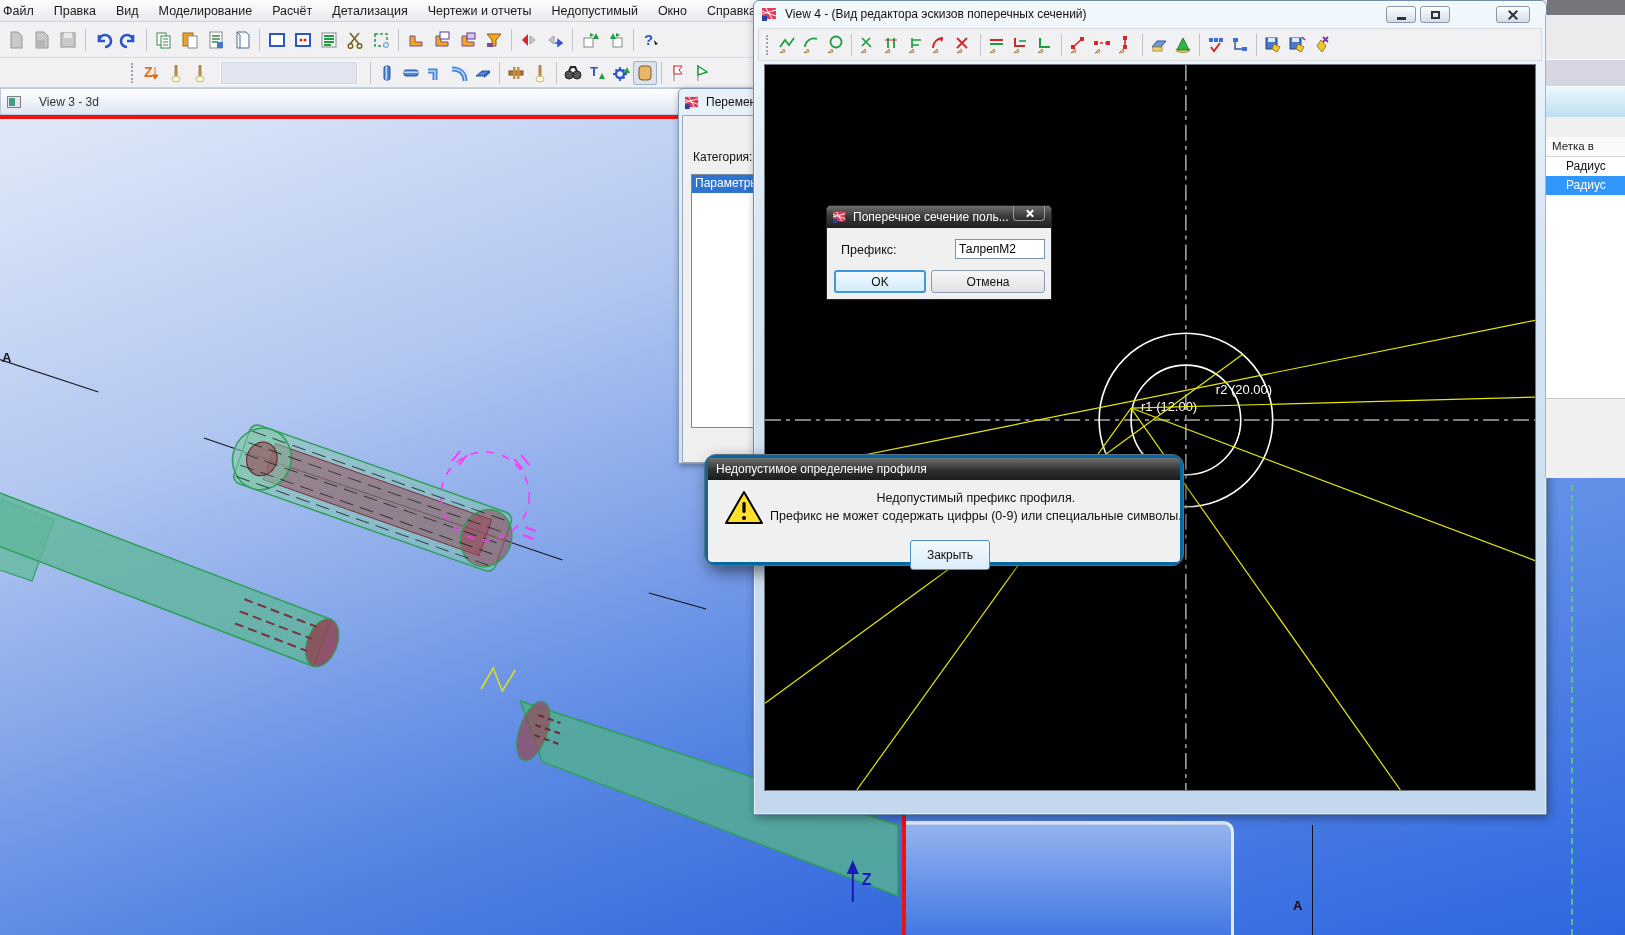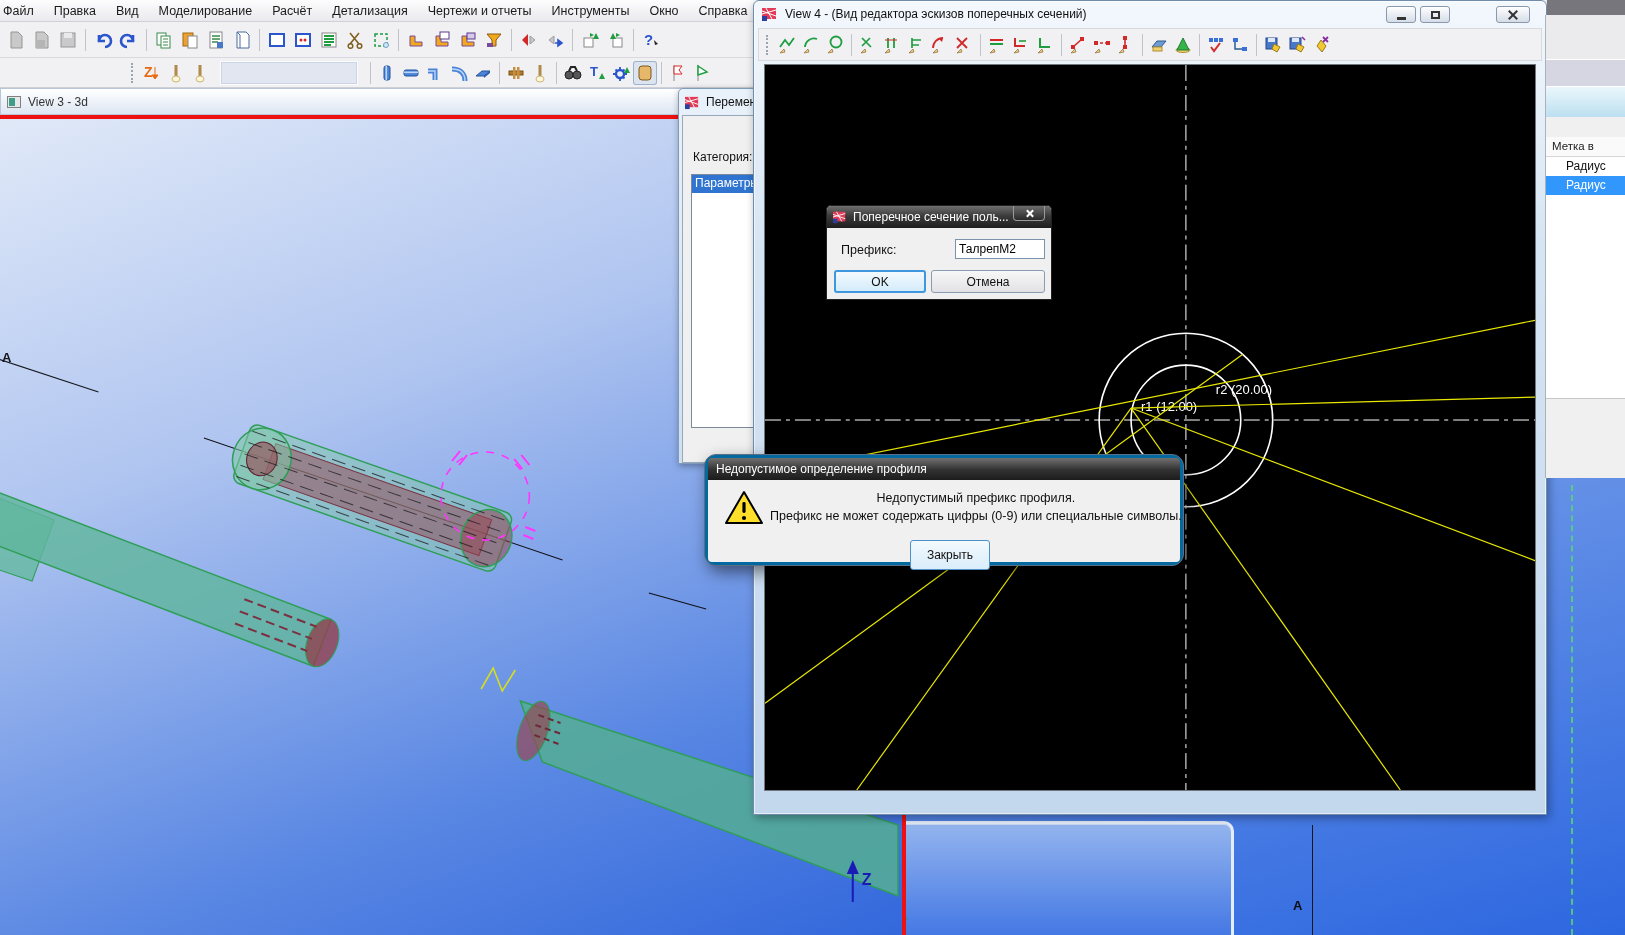--- a/index.html
+++ b/index.html
@@ -33,21 +33,21 @@
   .bottom-frame { position:absolute; left:0; top:733px; width:336px; height:114px;
     border:3px solid #e3edf8; border-bottom:none; border-radius:0 10px 0 0;
     background:linear-gradient(#93b4ee,#4478e4); box-shadow:inset 0 1px 0 rgba(255,255,255,.5); }
   .a-line { position:absolute; left:414px; top:737px; bottom:0; width:1px; background:#14141a; }
   .a-label { position:absolute; left:395px; top:810px; font-size:13px; font-weight:bold; color:#0b0b12; }
   .y-axis { position:absolute; left:0; top:826px; }
 
   
   .view3 { position:absolute; left:0; top:88px; width:906px; height:847px; }
   .v3-title { height:27px; background:linear-gradient(#ffffff,#dde6f3); border:1px solid #bac7d9;
-    display:flex; align-items:center; gap:7px; padding-left:6px; font-size:12px; color:#333; }
+    display:flex; align-items:center; gap:18px; padding-left:6px; font-size:12px; color:#333; }
   .v3-ic { width:14px; height:12px; background:#e8e8e8; border:1px solid #808080; display:inline-block; position:relative; flex:none;}
   .v3-ic::before { content:""; position:absolute; left:1px; top:1px; width:6px; height:8px; background:#3f9e8a; }
   .v3-frame { position:absolute; left:0; top:27px; right:0; bottom:0;
     border-top:4px solid #ee1111; border-right:4px solid #ee1111;
     background:linear-gradient(160deg,#e0e9f8 0%,#b0c5f0 35%,#5886e3 75%,#3368dc 100%); overflow:hidden; }
   .v3-frame svg { position:absolute; left:0; top:0; width:100%; height:100%; }
 
   
   .vars { position:absolute; left:678px; top:88px; width:172px; height:376px;
     background:linear-gradient(#e9f2fb,#cfe0f1); border:1px solid #7f9db9; border-radius:5px 5px 0 0;
@@ -135,21 +135,21 @@
 <div class="screen">
 
   <div class="menubar">
     <span class="menu-item">Файл</span>
     <span class="menu-item">Правка</span>
     <span class="menu-item">Вид</span>
     <span class="menu-item">Моделирование</span>
     <span class="menu-item">Расчёт</span>
     <span class="menu-item">Детализация</span>
     <span class="menu-item">Чертежи и отчеты</span>
-    <span class="menu-item">Инструменты</span>
+    <span class="menu-item">Недопустимый</span>
     <span class="menu-item">Окно</span>
     <span class="menu-item">Справка</span>
   </div>
 
   <div class="tb tb1">
     <span class="ic">
         <svg viewBox="0 0 20 20">
           <path d="M5 2h7l4 4v12H5z" fill="#c9c9c9" stroke="#969696"></path>
         </svg>
       </span>

